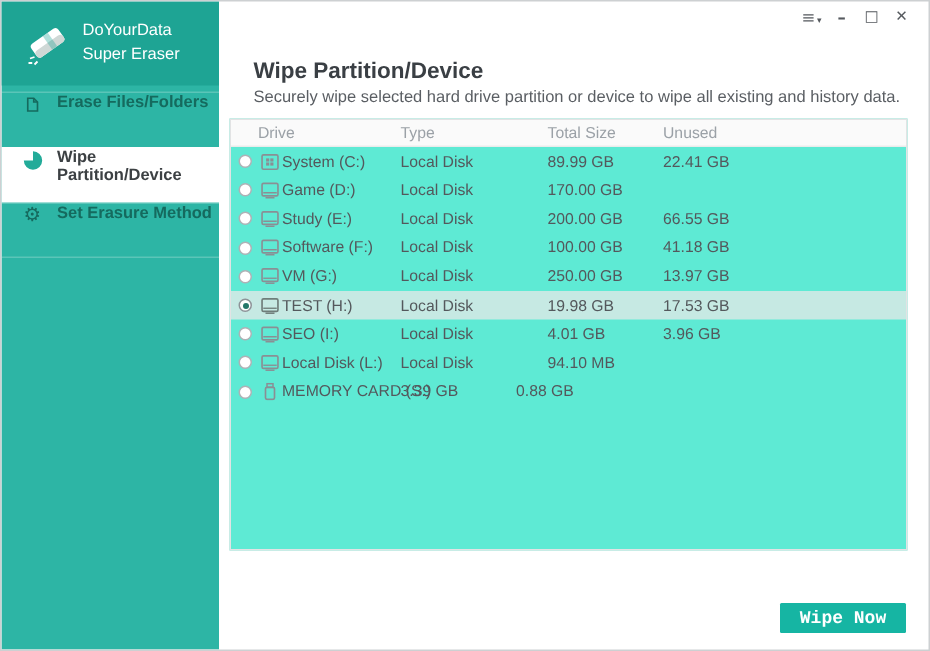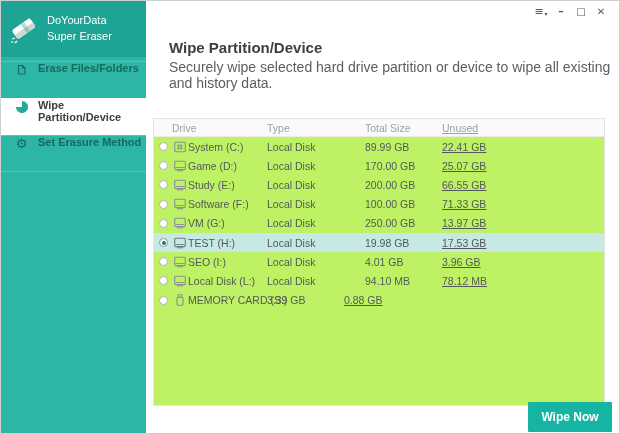--- a/index.html
+++ b/index.html
@@ -26,21 +26,21 @@
   .tb-max { font-size:10px; }
   .tb-close { font-size:10px; }
 
   
   .sidebar {
     position:absolute; left:0; top:0; bottom:0; width:145px;
     background:#2db5a5;
   }
   .logo {
     height:56px; background:#1ea494; display:flex; align-items:center;
-    padding-left:6px;
+    padding-left:14px;
   }
   .logo-icon { width:34px; height:32px; flex:0 0 auto; }
   .logo-text { color:#ffffff; font-size:11px; line-height:1.45; margin-left:6px; }
 
   .nav { margin-top:4px; }
   .nav-item {
     height:37px; display:flex; align-items:flex-start; padding-left:13px;
     color:#156a5e; font-size:11px; font-weight:bold; cursor:pointer;
     border-top:1px solid rgba(255,255,255,0.22);
   }
@@ -54,58 +54,58 @@
     background:#ffffff; color:#3c4043; border-top-color:transparent;
   }
   .nav-item.active .nav-icon { color:#23ab99; }
 
   
   .page-title {
     position:absolute; left:168px; top:38px; font-size:15px; font-weight:bold;
     color:#3a3f44;
   }
   .page-subtitle {
-    position:absolute; left:168px; top:58px; font-size:14px; color:#5a5e63;
+    position:absolute; left:168px; top:58px; font-size:11px; color:#5a5e63;
   }
 
   
   .drive-table {
     position:absolute; left:152px; top:78px; width:452px; height:288px;
-    border:1px solid #e2e3e4; background:#bef264; font-size:10.5px;margin-top:39px;
+    border:1px solid #e2e3e4; background:#5eead4; font-size:10.5px;
   }
   .t-head {
     display:flex; height:18px; align-items:center; background:#fafafa;
     border-bottom:1px solid #ebebeb; color:#9ba1a7;
   }
   .t-row {
     display:flex; height:19.2px; align-items:center; color:#54585c; cursor:pointer;
   }
   .t-row.selected { background:#c6e9e3; }
   .c-drive { width:113px; display:flex; align-items:center; padding-left:5px; overflow:visible; white-space:nowrap; }
   .c-type  { width:98px;  white-space:nowrap; }
   .c-total { width:77px;  white-space:nowrap; }
-  .c-unused{ flex:1;      white-space:nowrap;text-decoration:underline; }
+  .c-unused{ flex:1;      white-space:nowrap; }
   .t-head .c-drive { padding-left:18px; }
 
   .radio {
     width:9px; height:9px; border-radius:50%; border:1px solid #aeb2b6;
     background:#fff; margin-right:6px; flex:0 0 auto; position:relative;
   }
   .t-row.selected .radio { border-color:#8e9398; }
   .t-row.selected .radio::after {
     content:""; position:absolute; left:1.5px; top:1.5px; width:4px; height:4px;
     border-radius:50%; background:#25776a;
   }
   .drive-icon { width:12px; height:12px; margin-right:2px; flex:0 0 auto; }
 
   
   .wipe-btn {
-    position:absolute; top:401px; right:7px; width:84px; height:30px;
+    position:absolute; top:401px; right:15px; width:84px; height:20px;
     background:#16b5a3; color:#ffffff; border:none; font-size:12px; font-weight:bold;
-    font-family:Liberation Sans, sans-serif; cursor:pointer; border-radius:1px;
+    font-family:Liberation Mono, monospace; cursor:pointer; border-radius:1px;
   }
 </style>
 </head>
 <body>
 
 <div class="window">
 
   <div class="titlebar-controls">
     <span class="tb-btn tb-menu">
         <span>≡</span>
@@ -190,21 +190,20 @@
           <span class="radio"></span>
         <svg class="drive-icon" viewBox="0 0 12 12">
             <rect x="0.7" y="1.2" width="10.6" height="8.4" rx="1" fill="none" stroke="#8a8f94" stroke-width="1.1"></rect>
             <line x1="1.5" y1="7.5" x2="10.5" y2="7.5" stroke="#8a8f94" stroke-width="0.9"></line>
             <line x1="3" y1="10.8" x2="9" y2="10.8" stroke="#8a8f94" stroke-width="1"></line>
           </svg>
         <span>Game (D:)</span>
         </span>
       <span class="c-type">Local Disk</span>
       <span class="c-total">170.00 GB</span>
-      <span class="c-unused">25.07 GB</span>
     </div>
 
     <div class="t-row">
       <span class="c-drive">
           <span class="radio"></span>
         <svg class="drive-icon" viewBox="0 0 12 12">
             <rect x="0.7" y="1.2" width="10.6" height="8.4" rx="1" fill="none" stroke="#8a8f94" stroke-width="1.1"></rect>
             <line x1="1.5" y1="7.5" x2="10.5" y2="7.5" stroke="#8a8f94" stroke-width="0.9"></line>
             <line x1="3" y1="10.8" x2="9" y2="10.8" stroke="#8a8f94" stroke-width="1"></line>
           </svg>
@@ -220,21 +219,21 @@
           <span class="radio"></span>
         <svg class="drive-icon" viewBox="0 0 12 12">
             <rect x="0.7" y="1.2" width="10.6" height="8.4" rx="1" fill="none" stroke="#8a8f94" stroke-width="1.1"></rect>
             <line x1="1.5" y1="7.5" x2="10.5" y2="7.5" stroke="#8a8f94" stroke-width="0.9"></line>
             <line x1="3" y1="10.8" x2="9" y2="10.8" stroke="#8a8f94" stroke-width="1"></line>
           </svg>
         <span>Software (F:)</span>
         </span>
       <span class="c-type">Local Disk</span>
       <span class="c-total">100.00 GB</span>
-      <span class="c-unused">71.33 GB</span>
+      <span class="c-unused">41.18 GB</span>
     </div>
 
     <div class="t-row">
       <span class="c-drive">
           <span class="radio"></span>
         <svg class="drive-icon" viewBox="0 0 12 12">
             <rect x="0.7" y="1.2" width="10.6" height="8.4" rx="1" fill="none" stroke="#8a8f94" stroke-width="1.1"></rect>
             <line x1="1.5" y1="7.5" x2="10.5" y2="7.5" stroke="#8a8f94" stroke-width="0.9"></line>
             <line x1="3" y1="10.8" x2="9" y2="10.8" stroke="#8a8f94" stroke-width="1"></line>
           </svg>
@@ -280,21 +279,20 @@
           <span class="radio"></span>
         <svg class="drive-icon" viewBox="0 0 12 12">
             <rect x="0.7" y="1.2" width="10.6" height="8.4" rx="1" fill="none" stroke="#8a8f94" stroke-width="1.1"></rect>
             <line x1="1.5" y1="7.5" x2="10.5" y2="7.5" stroke="#8a8f94" stroke-width="0.9"></line>
             <line x1="3" y1="10.8" x2="9" y2="10.8" stroke="#8a8f94" stroke-width="1"></line>
           </svg>
         <span>Local Disk (L:)</span>
         </span>
       <span class="c-type">Local Disk</span>
       <span class="c-total">94.10 MB</span>
-      <span class="c-unused">78.12 MB</span>
     </div>
 
     <div class="t-row">
       <span class="c-drive">
           <span class="radio"></span>
         <svg class="drive-icon" viewBox="0 0 12 12">
             <rect x="4" y="0.8" width="4" height="2.4" fill="none" stroke="#8a8f94" stroke-width="1"></rect>
             <rect x="3" y="3.2" width="6" height="8" rx="1" fill="none" stroke="#8a8f94" stroke-width="1.1"></rect>
           </svg>
         <span>MEMORY CARD (S:)</span>

